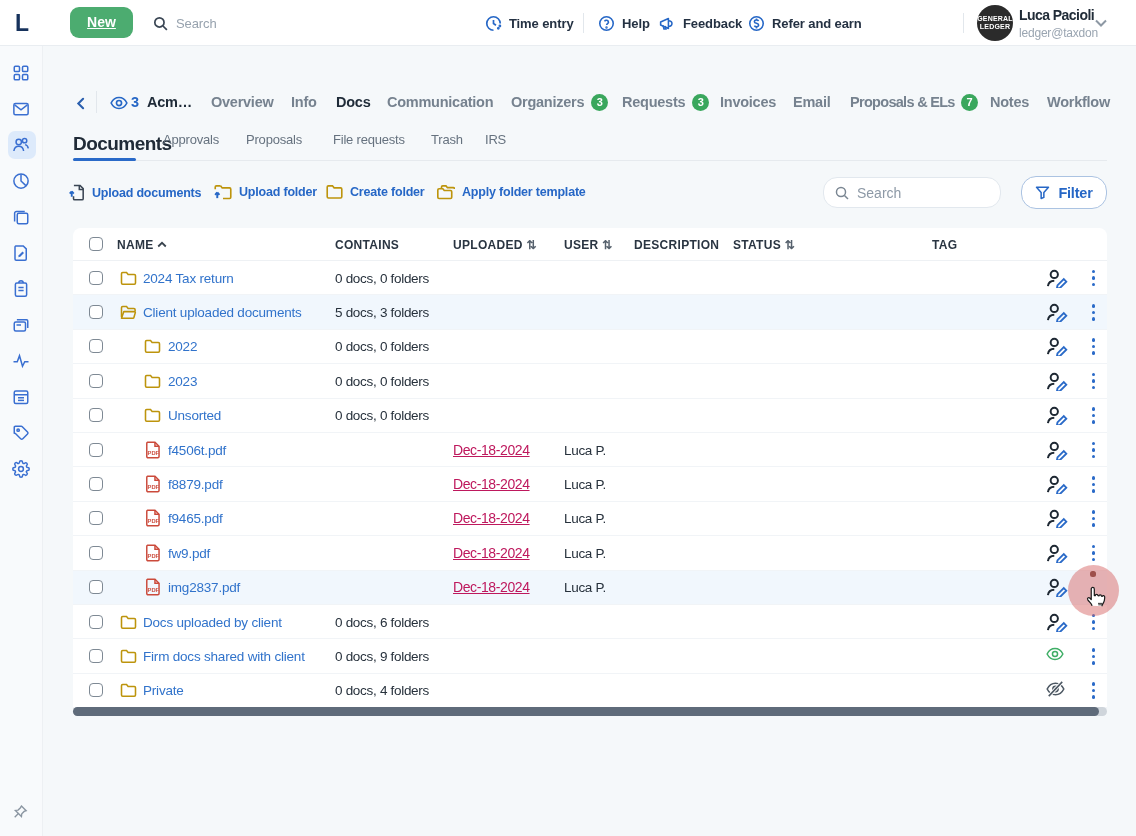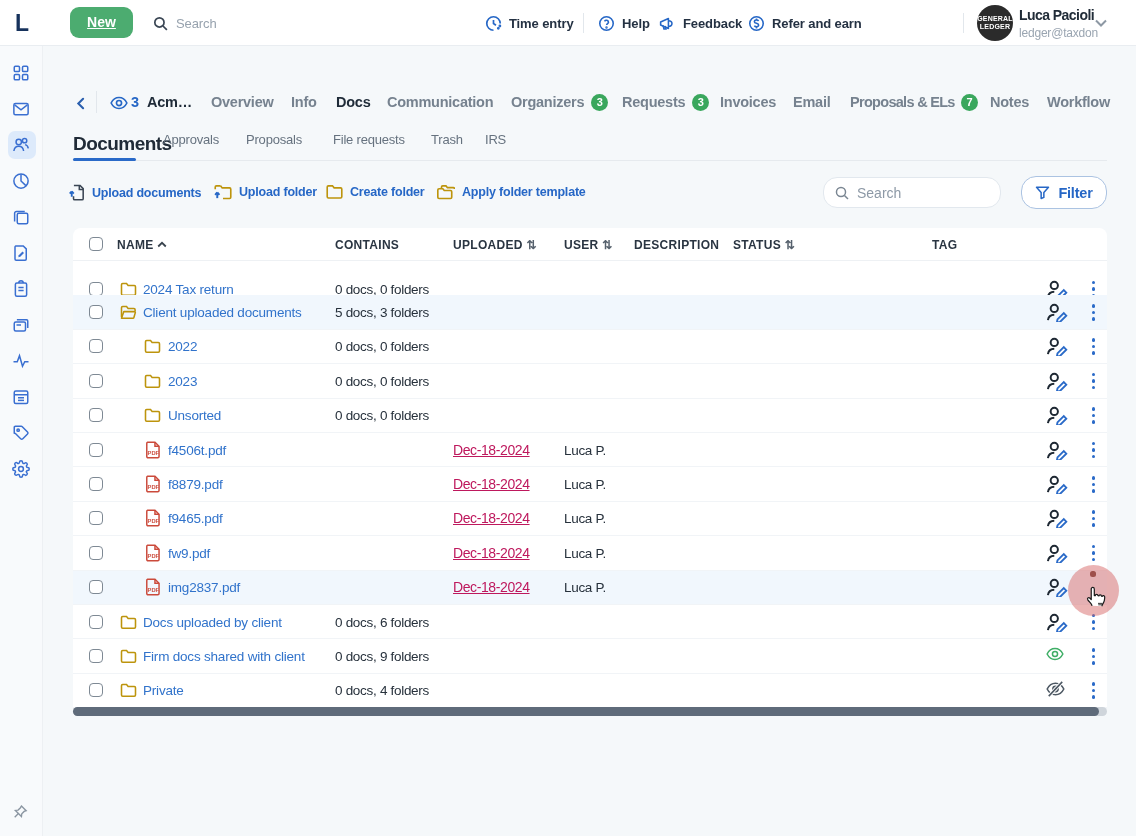--- a/index.html
+++ b/index.html
@@ -270,21 +270,21 @@
     <svg class="th" style="left:84px; top:13px;" width="10" height="7" viewBox="0 0 10 7" fill="none" stroke="#39434e" stroke-width="1.8">
         <polyline points="1.2 5.5 5 1.8 8.8 5.5"></polyline>
       </svg>
     <div class="th" style="left:262px;">CONTAINS</div>
     <div class="th" style="left:380px;">UPLOADED <span style="color:#55606c;">⇅</span></div>
     <div class="th" style="left:491px;">USER <span style="color:#55606c;">⇅</span></div>
     <div class="th" style="left:561px;">DESCRIPTION</div>
     <div class="th" style="left:660px;">STATUS <span style="color:#55606c;">⇅</span></div>
     <div class="th" style="left:859px;">TAG</div>
   </div>
-<div class="row" style="top: 44px; height: 34.4px; text-align: right;">
+<div class="row" style="top: 33px; height: 34.4px; text-align: right;">
       <div class="cb"></div>
       <div style="position:absolute; left:47px; top:50%; transform:translateY(-50%); height:18px; display:flex; align-items:center;">
         <svg width="17" height="14" viewBox="0 0 21 18" fill="none" stroke="#bd940c" stroke-width="2">
           <path d="M1.5 15.5v-12A1.5 1.5 0 0 1 3 2h5l2 2.5h8A1.5 1.5 0 0 1 19.5 6v9.5A1.5 1.5 0 0 1 18 17H3a1.5 1.5 0 0 1-1.5-1.5z"></path>
         </svg>
       </div>
       <div class="fname" style="left:70px;">2024 Tax return</div>
       <div class="contains">0 docs, 0 folders</div>
       <div class="ricon1"><svg width="22" height="19" viewBox="0 0 24 21" fill="none">
           <circle cx="9" cy="6" r="4" stroke="#1e2833" stroke-width="2.2"></circle>

